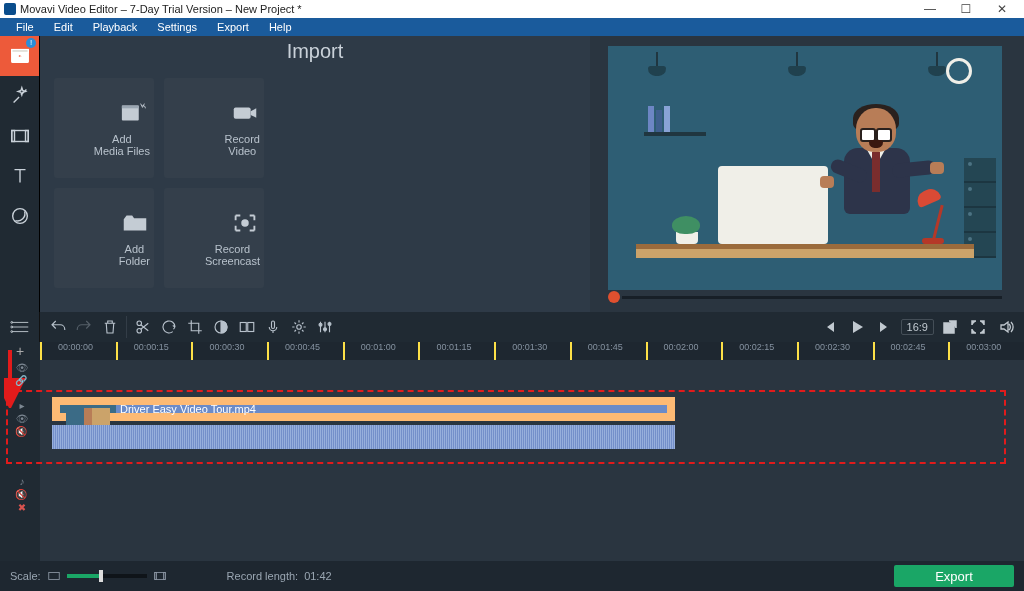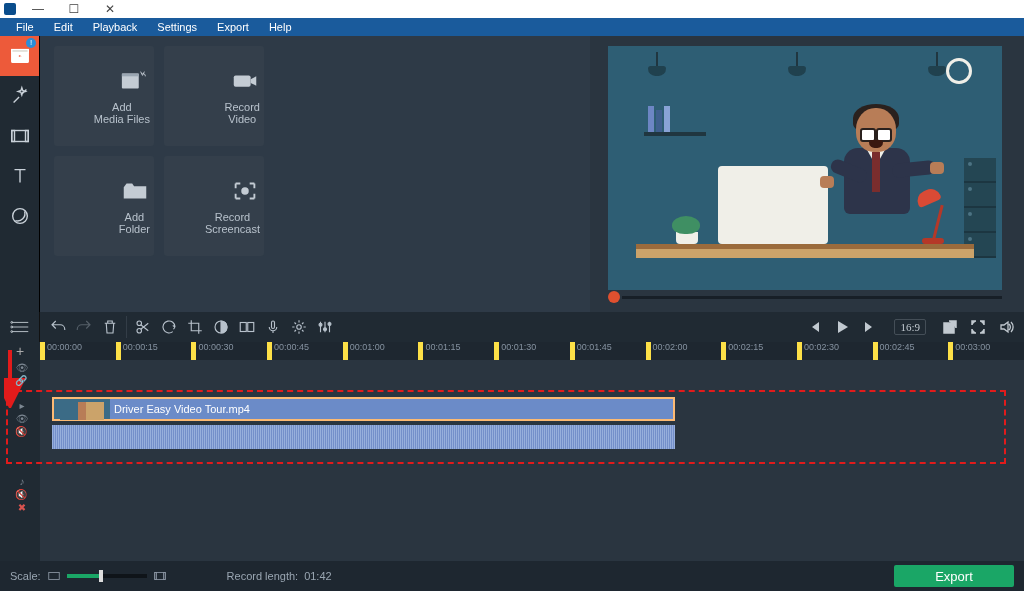--- a/index.html
+++ b/index.html
@@ -43,31 +43,31 @@
   .midleft svg { stroke:#c1c9d0; fill:none; width:22px; height:18px;}
   .midtools { display:flex; align-items:center; gap:2px; padding:0 6px;}
   .mt { width:24px; height:24px; display:flex; align-items:center; justify-content:center; }
   .mt svg { width:18px; height:18px; stroke:#b8c2cc; fill:none; stroke-width:1.5;}
   .mt.sep { width:1px; height:22px; background:#333d47; margin:0 2px;}
   .midspacer { flex:1;}
   .timecode { font-family: monospace; font-size:16px; color:#cfd8e0; letter-spacing:1px; padding:0 14px;}
   .playctrls { display:flex; align-items:center; gap:4px; padding:0 6px;}
   .pc { width:24px; height:24px; display:flex; align-items:center; justify-content:center;}
   .pc svg { width:16px; height:16px; fill:#c1c9d0; }
-  .aspect { font-size:11px; color:#c1c9d0; border:1px solid #444e57; padding:1px 5px; border-radius:2px; margin:0 8px;font-family:Liberation Serif, serif;}
+  .aspect { font-size:11px; color:#c1c9d0; border:1px solid #444e57; padding:1px 5px; border-radius:2px; margin:0 0;}
   
   .timeline { flex:1; display:flex; background:#2a3540; position:relative; }
   .tl-side { width:40px; background:#202a33; display:flex; flex-direction:column; }
   .tl-side .plus { height:18px; display:flex; align-items:center; justify-content:center; color:#aaa; font-size:14px;}
   .tl-body { flex:1; position:relative; }
   .ruler { height:18px; background:#1e2730; display:flex; font-size:9px; color:#8592a0; }
-  .ruler span { flex:1; padding-left:2px; border-left:5px solid #fde047;}
+  .ruler span { flex:1; padding-left:16px; border-left:2px solid #fde047;}
   .redbox { position:absolute; left:-34px; top:48px; width:1000px; height:74px; border:2px dashed #e21b1b; pointer-events:none;}
   .redarrow { position:absolute; left:-36px; top:6px; }
-  .clip { position:absolute; left:12px; top:55px; height:24px; width:623px; background:#6b8bc8; border:2px solid #fdba74; display:flex; align-items:center; padding-left:60px; font-size:11px; color:#fff;}
+  .clip { position:absolute; left:12px; top:55px; height:24px; width:623px; background:#6b8bc8; border:8px solid #fdba74; display:flex; align-items:center; padding-left:60px; font-size:11px; color:#fff;}
   .clip .thumb { position:absolute; left:0; top:0; width:56px; height:100%; background:#3b6b86;}
   .audiowave { position:absolute; left:12px; top:83px; height:24px; width:623px; background:linear-gradient(#5770a5,#5770a5); overflow:hidden;}
   .wave { width:100%; height:100%; background:
      repeating-linear-gradient(90deg,#9fb6e2 0 1px, transparent 1px 2px),
      linear-gradient(#7893cf,#7893cf); opacity:.9;}
   .trackicons { position:absolute; left:-32px; width:28px; display:flex; flex-direction:column; gap:2px; font-size:10px; color:#888;}
   
   .statusbar { height:30px; background:#1e2730; display:flex; align-items:center; font-size:11px; color:#9aa6b2; padding:0 10px;}
   .statusbar .lbl { margin-right:6px;}
   .zoomtrack { width:80px; height:4px; background:#0f1419; position:relative; margin:0 6px;}
@@ -117,20 +117,21 @@
   .eye-link{display:flex;flex-direction:column;gap:2px;font-size:10px;color:#7d8893;align-items:center;}
   .clip .thumb::after{content:"";position:absolute;left:6px;top:3px;width:44px;height:18px;background:linear-gradient(90deg,#3b6b86 40%,#b87d57 40% 60%,#cba36a 60%);}
 </style>
 </head>
 <body>
 
 <div class="app">
 
   <div class="titlebar">
     <span class="logo"></span>
+    <span class="title">Movavi Video Editor – 7-Day Trial Version – New Project *</span>
     <div class="winbtn">—</div>
     <div class="winbtn">☐</div>
     <div class="winbtn">✕</div>
   </div>
 
   <div class="menubar">
     <span>File</span>
     <span>Edit</span>
     <span>Playback</span>
     <span>Settings</span>
@@ -167,20 +168,21 @@
         </div>
       <div class="sb">
           <svg viewBox="0 0 24 24">
             <circle cx="12" cy="12" r="8"></circle>
             <path d="M17 7a8 8 0 01-10 10"></path>
           </svg>
         </div>
     </div>
 
     <div class="importpanel">
+      <div class="importtitle">Import</div>
       <div class="importbody">
         <div class="tilegrid">
           <div class="tile">
             <svg viewBox="0 0 32 28">
                 <rect x="2" y="6" width="18" height="16" rx="1"></rect>
                 <rect x="2" y="6" width="18" height="3" fill="#9aa6b2"></rect>
                 <path d="M24 6c2 0 3 1 3 3M22 4l2 4 2-4" stroke="#c4ccd4" fill="none"></path>
               </svg>
             <span style="white-space:pre-line">Add
 Media Files</span>

